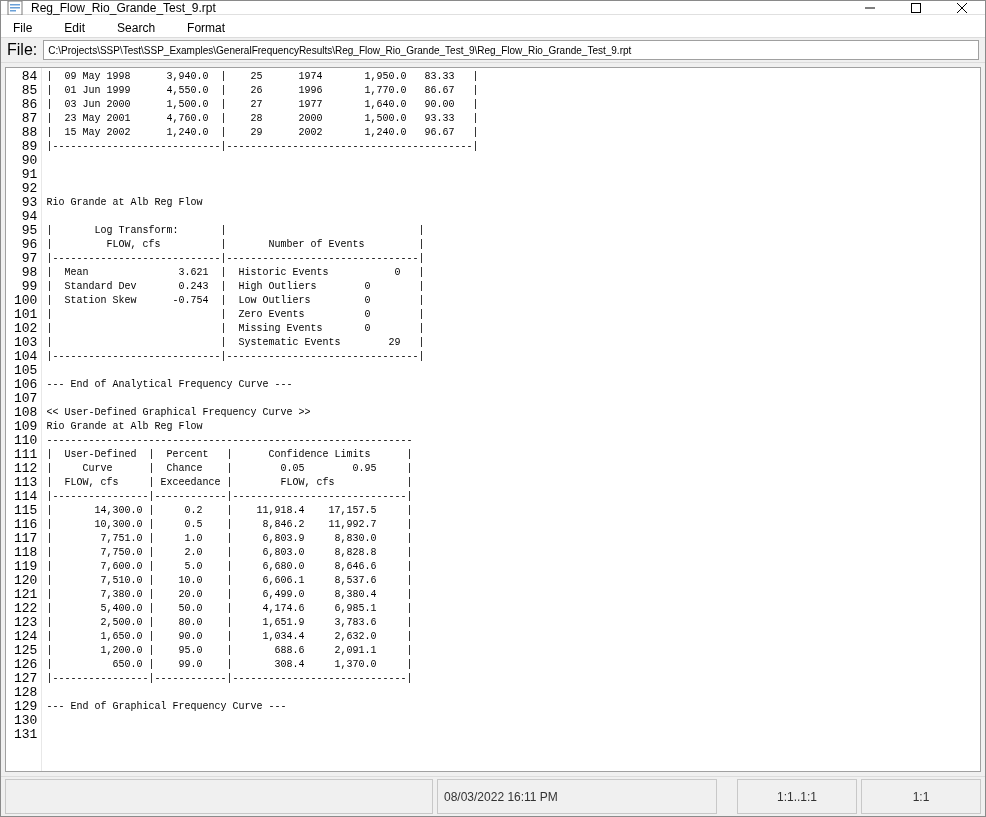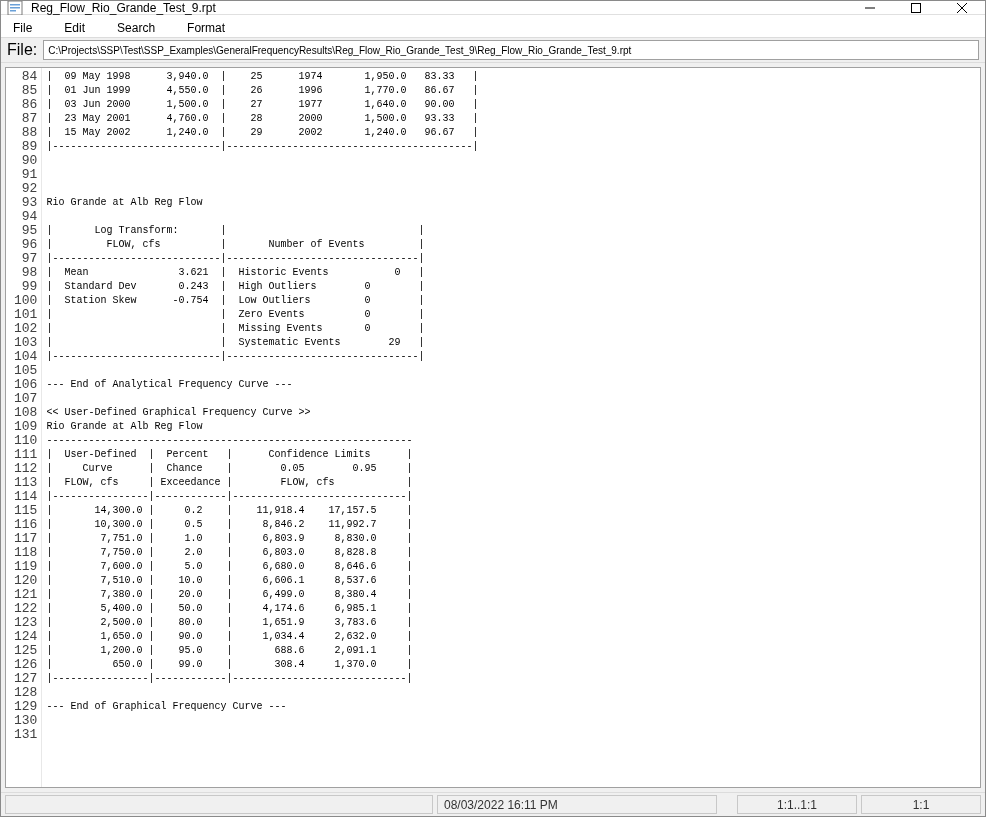--- a/index.html
+++ b/index.html
@@ -84,42 +84,42 @@
     flex: 1;
     overflow: auto;
     display: flex;
   }
   .editor-scroll::-webkit-scrollbar { width: 17px; height: 17px; }
   .editor-scroll::-webkit-scrollbar-track { background: #f0f0f0; }
   .editor-scroll::-webkit-scrollbar-thumb { background: #c2c2c2; border: 1px solid #a0a0a0; }
   .editor-scroll::-webkit-scrollbar-button { background: #f0f0f0; border: 1px solid #dcdcdc; height:17px; width:17px;}
   .gutter {
     background: #fff;
-    color: #404040;
+    color: #000000;
     text-align: right;
     padding: 2px 4px 2px 8px;
     font-family: "Courier New", monospace;
     font-size: 13px;
     line-height: 14px;
     white-space: pre;
     user-select: none;
     border-right: 1px solid #e8e8e8;
   }
   .code {
     flex: 1;
     padding: 2px 0 2px 4px;
     font-family: "Courier New", monospace;
     font-size: 10px;
     line-height: 14px;
     white-space: pre;
     color: #000;
     min-width: 900px;
   }
   .statusbar {
-    height: 24px;
+    height: 40px;
     background: #f0f0f0;
     display: flex;
     align-items: stretch;
     border-top: 1px solid #dcdcdc;
     padding: 2px 4px;
     gap: 4px;
   }
   .status-cell {
     border: 1px solid #c8c8c8;
     background: #f0f0f0;

